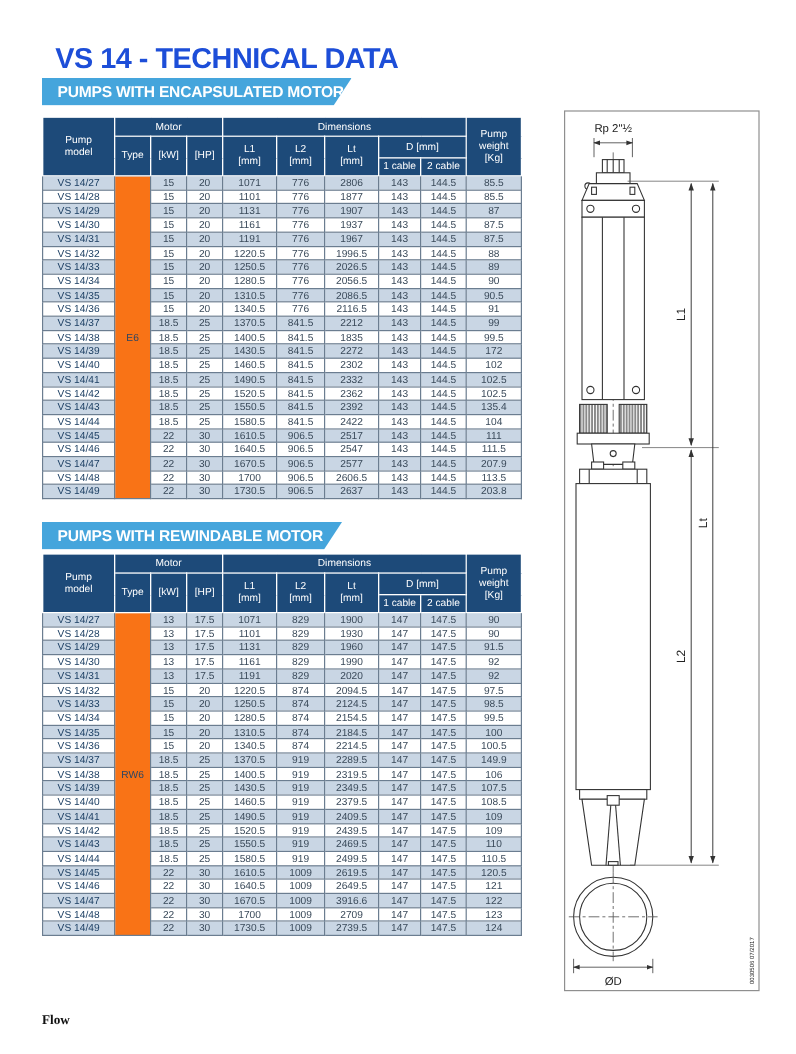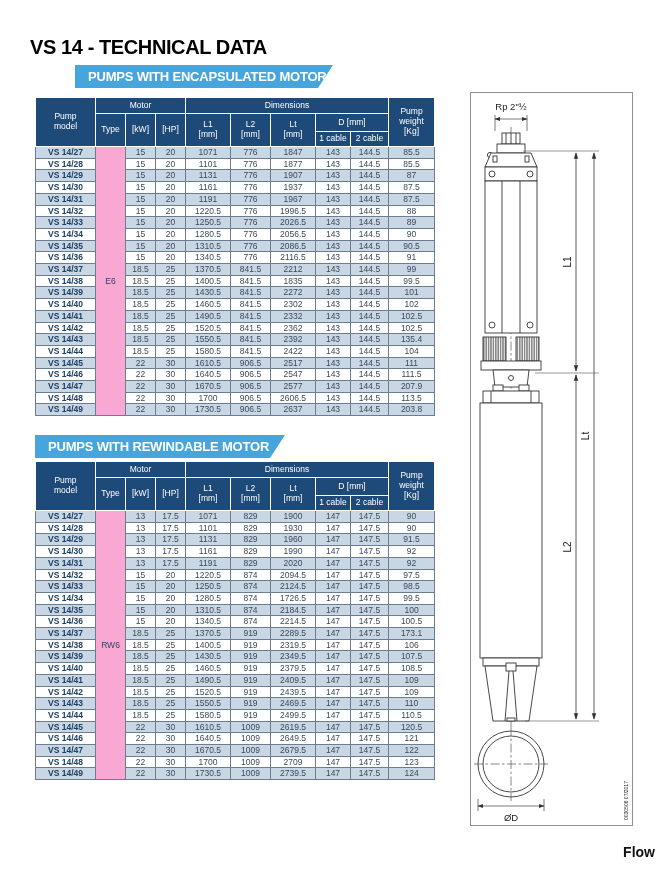--- a/index.html
+++ b/index.html
@@ -1,51 +1,51 @@
 <!DOCTYPE html>
 <html><head>
 <meta charset="utf-8">
 <style>
   * { margin:0; padding:0; box-sizing:border-box; }
   html,body { width:663px; height:878px; background:#ffffff;
     font-family:"Liberation Sans", sans-serif; position:relative; overflow:hidden; }
 
-  .page-title { position:absolute; left:30px; top:36px; font-size:20px; font-weight:bold;
-    color:#000000; letter-spacing:-0.4px; }
+  .page-title { position:absolute; left:46px; top:36px; font-size:24px; font-weight:bold;
+    color:#1d4ed8; letter-spacing:-0.4px; }
 
   .banner { position:absolute; left:35px; height:23px; background:#45a5dc; color:#fff;
     font-size:13px; font-weight:bold; line-height:23px; padding-left:13px;
     clip-path:polygon(0 0,100% 0,calc(100% - 15px) 100%,0 100%); letter-spacing:-0.2px; }
-  #banner1 { top:65px; width:258px;margin-left:40px; }
+  #banner1 { top:65px; width:258px; }
   #banner2 { top:435px; width:250px; }
 
   table { position:absolute; left:35px; border-collapse:collapse; table-layout:fixed;
     width:399px; border:1px solid #2a4a6b; }
   #table1 { top:97px; }
   #table2 { top:461px; }
 
   th { background:#1d4a79; color:#fff; font-weight:normal; font-size:8.5px;
     border:1px solid #ffffff; text-align:center; vertical-align:middle; line-height:1.15; }
   thead tr:nth-child(1) th { height:16px; }
   thead tr:nth-child(2) th { height:18px; }
   thead tr:nth-child(3) th { height:15px; }
 
   td { font-size:8.5px; height:10.7px; line-height:10.7px; text-align:center;
     color:#3a4a5a; border:1px solid #6b7d90; white-space:nowrap; overflow:hidden; }
-  td.model { font-weight:bold; color:#1c3f63; }
+  td.model { font-weight:normal; color:#1c3f63; }
   td.typecell { background:#cdd9e7; color:#2c4563; }
   tr.shade td { background:#c9d6e4; }
-  tr.shade td.typecell, tr:not(.shade) td.typecell { background:#f9a8d4; }
+  tr.shade td.typecell, tr:not(.shade) td.typecell { background:#f97316; }
 
   .drawing-box { position:absolute; left:470px; top:92px; width:163px; height:734px;
     border:1px solid #8f8f8f; background:#fff; }
   svg text { font-family:"Liberation Sans", sans-serif; fill:#222; }
 
-  .footer { position:absolute; left:35px; top:844px; width:620px; text-align:right;
-    font-size:14px; font-weight:bold; color:#111; }
+  .footer { position:absolute; left:35px; top:844px; width:620px; text-align:left;
+    font-size:11px; font-weight:bold; color:#111;font-family:Liberation Serif, serif; }
 </style>
 </head>
 <body>
 
 <div class="page-title">VS 14 - TECHNICAL DATA</div>
 
 <div class="banner" id="banner1">PUMPS WITH ENCAPSULATED MOTOR</div>
 
 <table id="table1">
   <colgroup>
@@ -82,21 +82,21 @@
     </tr>
   </thead>
   <tbody>
       <tr class="shade">
         <td class="model">VS 14/27</td>
         <td class="typecell" rowspan="23">E6</td>
         <td>15</td>
         <td>20</td>
         <td>1071</td>
         <td>776</td>
-        <td>1847</td>
+        <td>2806</td>
         <td>143</td>
         <td>144.5</td>
         <td>85.5</td>
       </tr>
       <tr>
         <td class="model">VS 14/28</td>
         <td>15</td>
         <td>20</td>
         <td>1101</td>
         <td>776</td>
@@ -217,21 +217,21 @@
       </tr>
       <tr class="shade">
         <td class="model">VS 14/39</td>
         <td>18.5</td>
         <td>25</td>
         <td>1430.5</td>
         <td>841.5</td>
         <td>2272</td>
         <td>143</td>
         <td>144.5</td>
-        <td>101</td>
+        <td>172</td>
       </tr>
       <tr>
         <td class="model">VS 14/40</td>
         <td>18.5</td>
         <td>25</td>
         <td>1460.5</td>
         <td>841.5</td>
         <td>2302</td>
         <td>143</td>
         <td>144.5</td>
@@ -453,21 +453,21 @@
         <td>147</td>
         <td>147.5</td>
         <td>98.5</td>
       </tr>
       <tr>
         <td class="model">VS 14/34</td>
         <td>15</td>
         <td>20</td>
         <td>1280.5</td>
         <td>874</td>
-        <td>1726.5</td>
+        <td>2154.5</td>
         <td>147</td>
         <td>147.5</td>
         <td>99.5</td>
       </tr>
       <tr class="shade">
         <td class="model">VS 14/35</td>
         <td>15</td>
         <td>20</td>
         <td>1310.5</td>
         <td>874</td>
@@ -489,21 +489,21 @@
       </tr>
       <tr class="shade">
         <td class="model">VS 14/37</td>
         <td>18.5</td>
         <td>25</td>
         <td>1370.5</td>
         <td>919</td>
         <td>2289.5</td>
         <td>147</td>
         <td>147.5</td>
-        <td>173.1</td>
+        <td>149.9</td>
       </tr>
       <tr>
         <td class="model">VS 14/38</td>
         <td>18.5</td>
         <td>25</td>
         <td>1400.5</td>
         <td>919</td>
         <td>2319.5</td>
         <td>147</td>
         <td>147.5</td>
@@ -596,21 +596,21 @@
         <td>147</td>
         <td>147.5</td>
         <td>121</td>
       </tr>
       <tr class="shade">
         <td class="model">VS 14/47</td>
         <td>22</td>
         <td>30</td>
         <td>1670.5</td>
         <td>1009</td>
-        <td>2679.5</td>
+        <td>3916.6</td>
         <td>147</td>
         <td>147.5</td>
         <td>122</td>
       </tr>
       <tr>
         <td class="model">VS 14/48</td>
         <td>22</td>
         <td>30</td>
         <td>1700</td>
         <td>1009</td>

